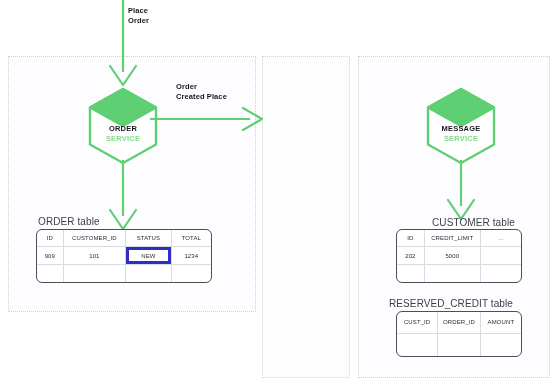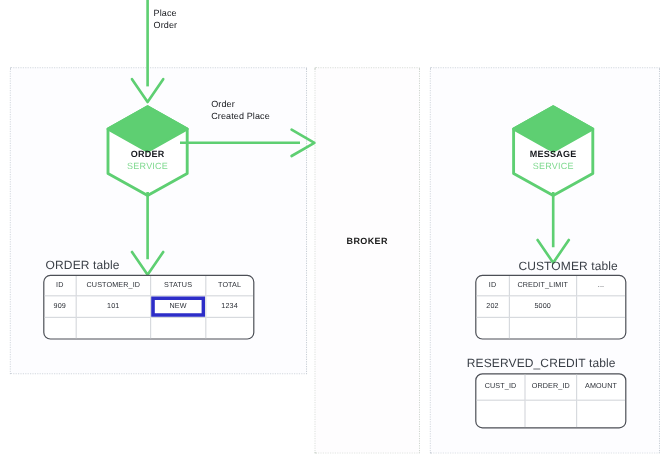--- a/index.html
+++ b/index.html
@@ -80,36 +80,36 @@
   .service-title {
     display: block;
     font-size: 7.5px;
     font-weight: bold;
     color: #16181d;
     letter-spacing: 0.2px;
   }
   .service-sub {
     display: block;
     font-size: 7.5px;
-    font-weight: normal;
+    font-weight: bold;
     color: #7fd98f;
     letter-spacing: 0.2px;
   }
 
   
   .arrow-svg {
     position: absolute;
     overflow: visible;
   }
 
   
   .edge-label {
     position: absolute;
     font-size: 7.5px;
-    font-weight: normal;
+    font-weight: bold;
     color: #16181d;
     line-height: 10px;
     letter-spacing: 0.1px;
     white-space: nowrap;
   }
   .edge-label span { display: block; }
   #place-order-label       { left: 128px; top: 6px;  text-align: left; }
   #order-created-label     { left: 176px; top: 82px; text-align: left; }
 
   
@@ -174,21 +174,20 @@
 
 <div id="canvas">
 
   <div class="boundary" id="order-service-boundary"></div>
 
   <div class="boundary" id="message-broker-boundary"></div>
 
   <div class="boundary" id="customer-service-boundary"></div>
 
   <div id="message-broker-label">
-    <span>BROKER</span>
   </div>
 
   <svg class="arrow-svg" id="place-order-arrow" style="left:104px; top:0px;" width="40" height="90">
     <line x1="19" y1="0" x2="19" y2="72" stroke="#5ecf72" stroke-width="2.2"></line>
     <polyline points="6,66 19,85 32,66" fill="none" stroke="#5ecf72" stroke-width="2.2" stroke-linecap="round" stroke-linejoin="round"></polyline>
   </svg>
 
   <div class="edge-label" id="place-order-label">
     <span>Place</span>
     <span>Order</span>

